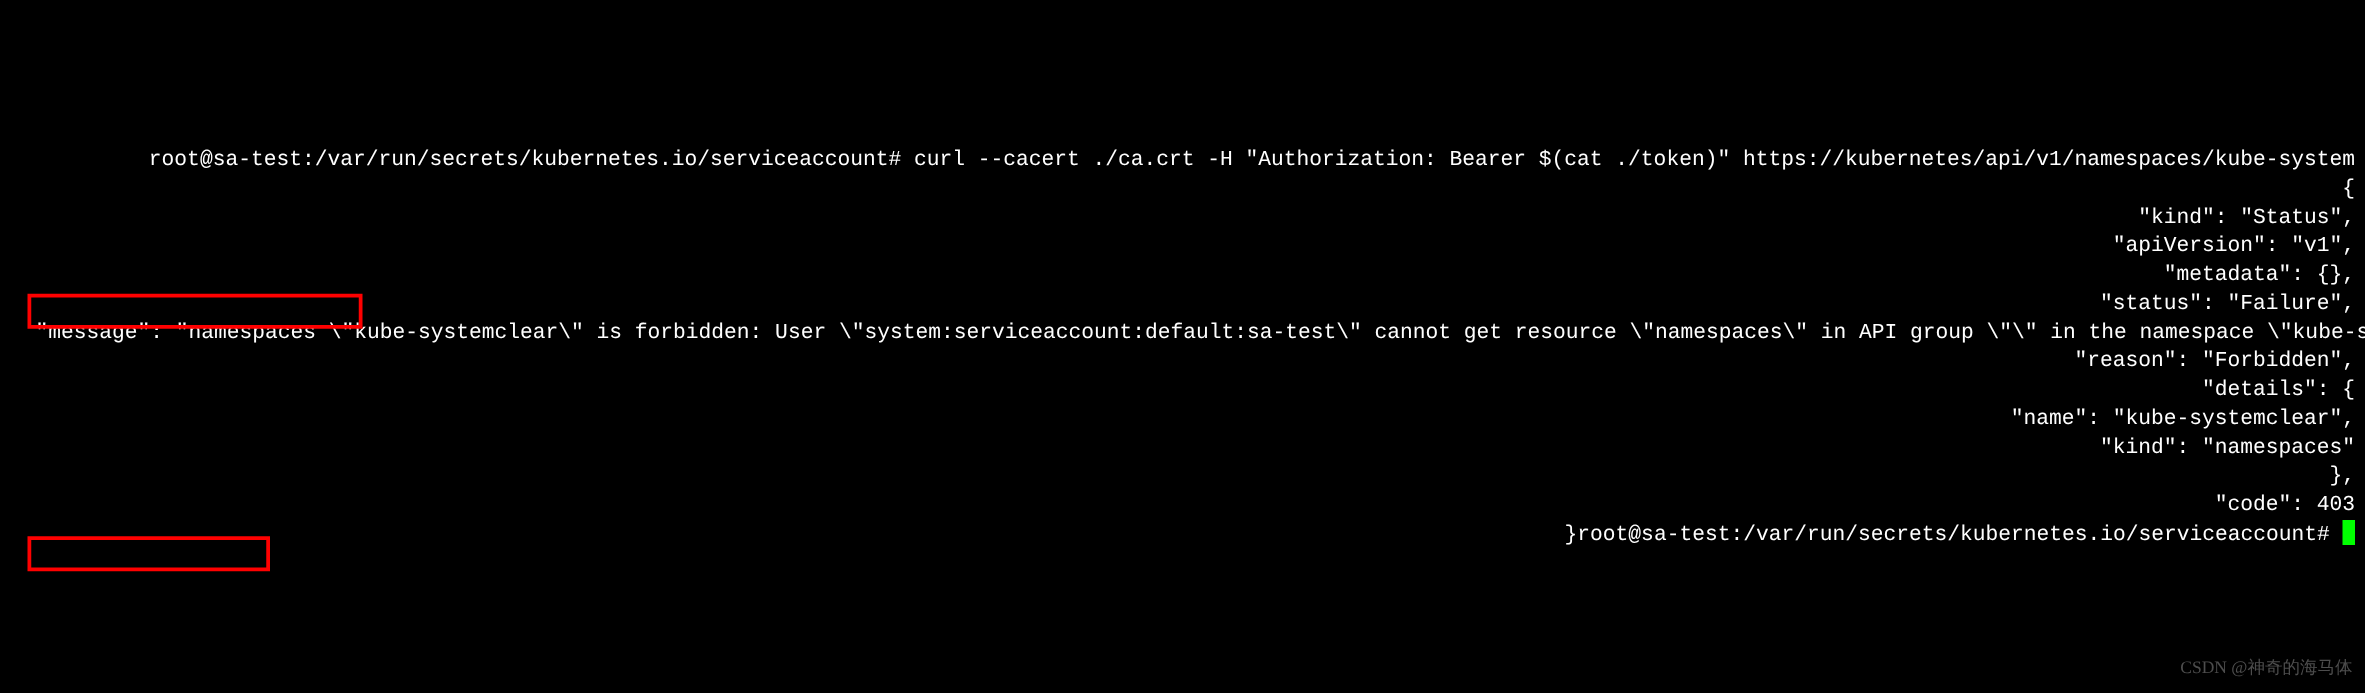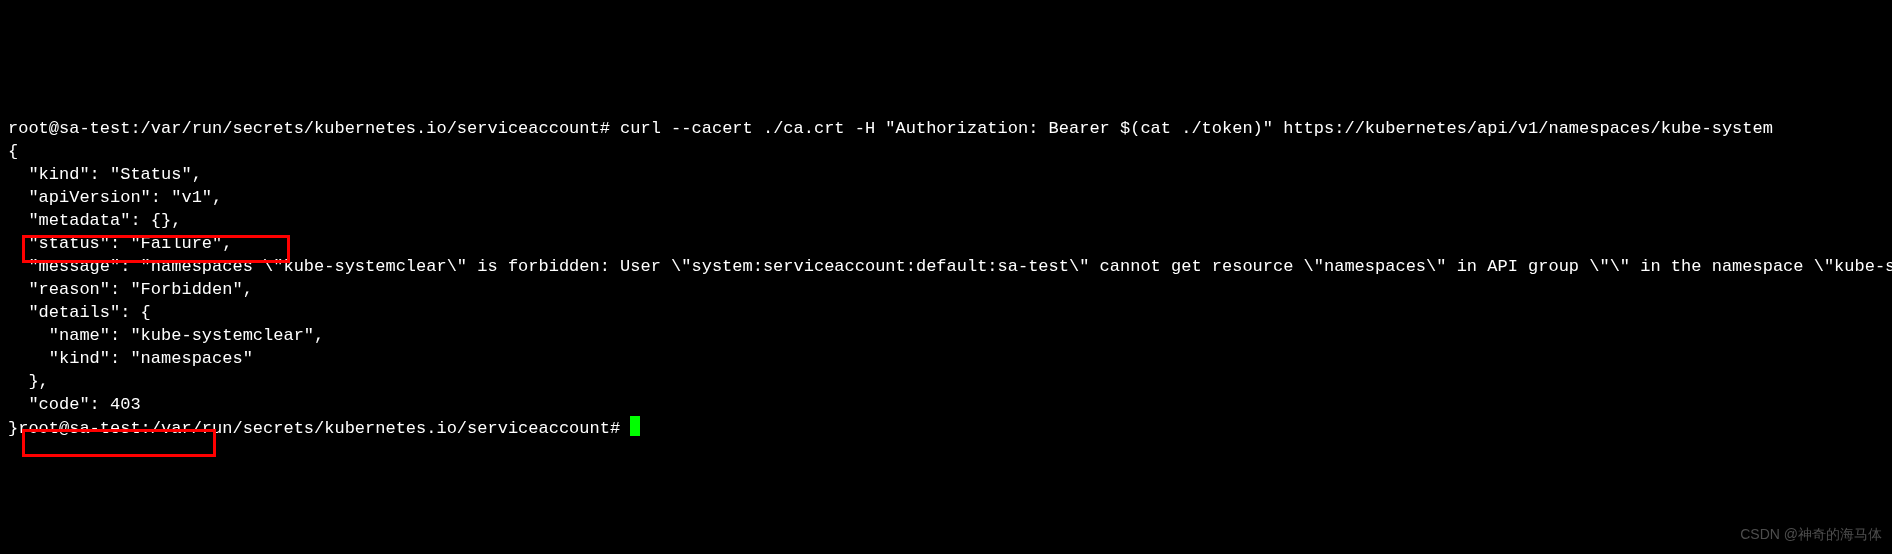--- a/index.html
+++ b/index.html
@@ -1,18 +1,19 @@
 <!DOCTYPE html>
 <html><head>
   <meta charset="utf-8">
   <style>
     * {
       margin: 0;
       padding: 0;
       box-sizing: border-box;
+      text-align: right;
     }
     body {
       background-color: #000000;
       color: #ffffff;
       font-family: 'Courier New', Consolas, monospace;
       font-size: 17px;
       line-height: 23px;
       padding: 2px 8px;
       white-space: pre;
       width: 1892px;
@@ -47,21 +48,21 @@
       height: 20px;
       background-color: #00ff00;
       vertical-align: text-bottom;
       margin-bottom: 2px;
     }
     .watermark {
       position: absolute;
       bottom: 8px;
       right: 10px;
       color: #808080;
-      font-family: Liberation Sans, sans-serif;
+      font-family: Liberation Serif, serif;
       font-size: 14px;
       opacity: 0.6;
     }
     .line {
       display: block;
     }
   </style>
 </head>
 <body>
 

